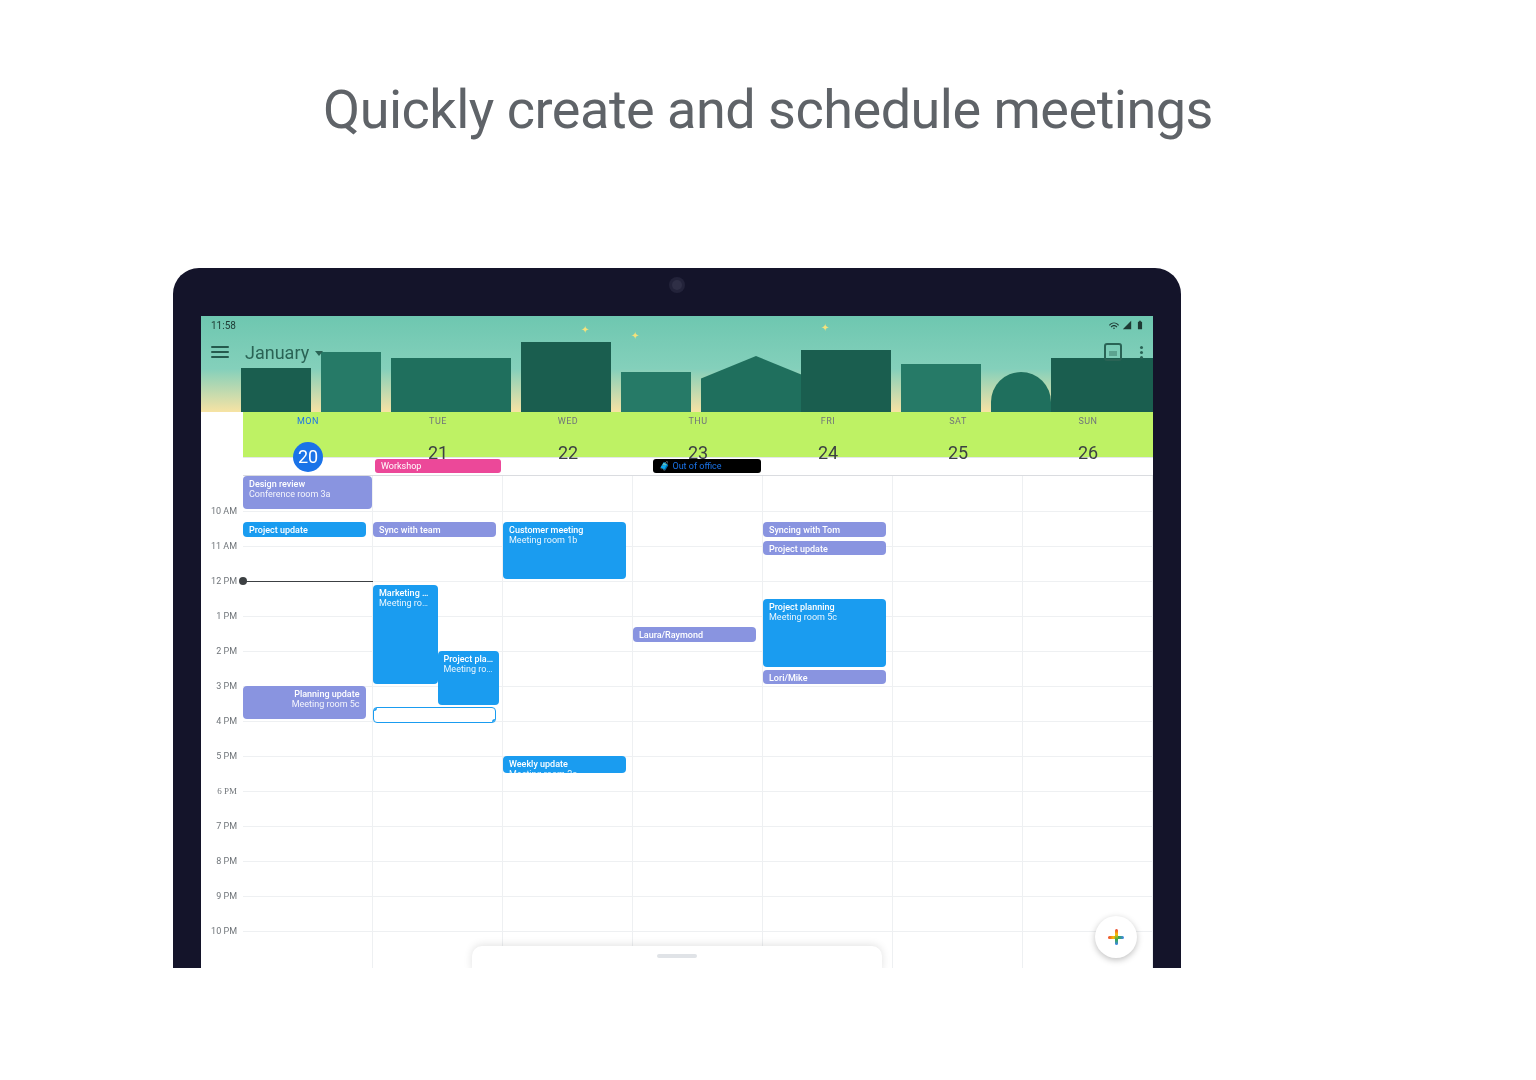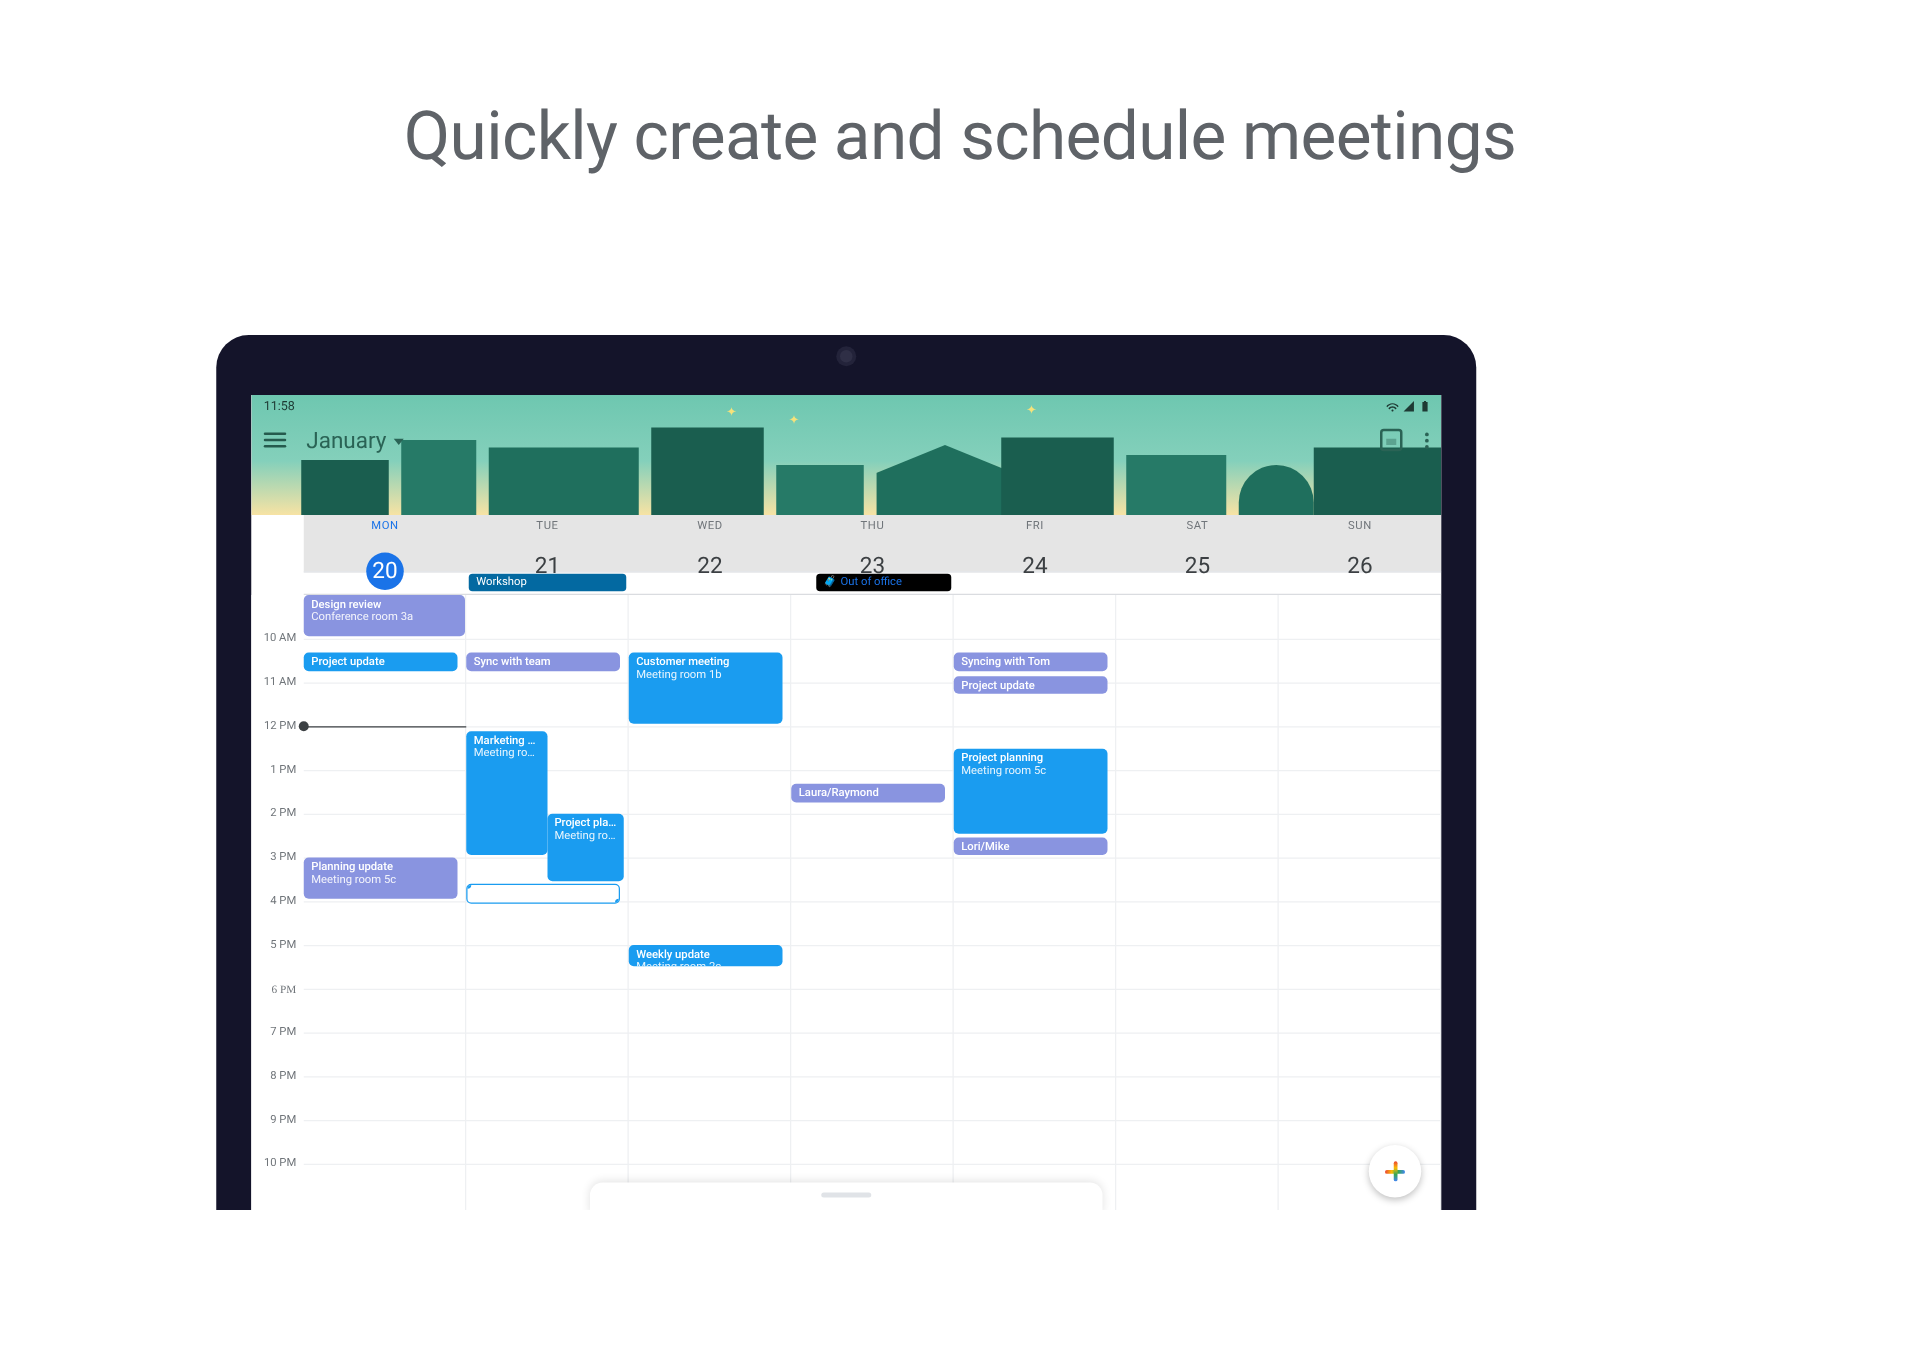--- a/index.html
+++ b/index.html
@@ -72,21 +72,21 @@
   .today-btn::after { content: ""; position: absolute; left: 3px; right: 3px; bottom: 3px; top: 6px; background: #2a6355; opacity: .4; }
   .kebab { display: flex; flex-direction: column; gap: 2px; cursor: pointer; }
   .kebab span { width: 3px; height: 3px; border-radius: 50%; background: #2a6355; }
 
   
   .dayhead {
     position: absolute; left: 42px; right: 0; top: 96px; height: 46px;
     display: grid; grid-template-columns: repeat(7, 1fr);
     text-align: center;
     border-bottom: 1px solid #e3e6ea;
-    background: #e5e5e5;
+    background: #bef264;
     z-index: 12;
   }
   .daycell { padding-top: 4px; cursor: pointer; }
   .day-abbr { font-size: 9px; letter-spacing: 0.5px; color: #70757a; }
   .day-num { font-size: 18px; color: #3c4043; margin-top: 16px; }
   .daycell.today .day-abbr { color: #1a73e8; }
   .daycell.today .day-num {
     background: #1a73e8; color: #fff; width: 30px; height: 30px; line-height: 30px;
     border-radius: 50%; display: inline-block;
   }
@@ -266,21 +266,21 @@
         </div>
         <div class="daycell">
           <div class="day-abbr">SUN</div>
           <div class="day-num">26</div>
         </div>
       </div>
 
     <div class="allday" id="allday">
         <div></div>
         <div>
-          <div class="allday-ev ev-viodk" style="background: #0369a1;"><span>Workshop</span></div>
+          <div class="allday-ev ev-viodk" style="background: #ec4899;"><span>Workshop</span></div>
         </div>
         <div></div>
         <div>
           <div class="allday-ev ooo"><span>🧳 </span><span>Out of office</span></div>
         </div>
         <div></div>
         <div></div>
         <div></div>
       </div>
 
@@ -317,21 +317,21 @@
         </div>
       <div class="cols" id="cols">
           <div class="col">
             <div class="event ev-violet" style="top: 0px; height: 33px; left: 0%; width: 100%;">
               <span class="t">Design review</span>
               <span class="s">Conference room 3a</span>
             </div>
             <div class="event ev-blue" style="top: 45.5px; height: 15.5px; left: 0%; width: 95%;">
               <span class="t">Project update</span>
             </div>
-            <div class="event ev-violet" style="top: 210px; height: 33px; left: 0%; width: 95%;">
+            <div class="event ev-violet" style="top: 210px; height: 33px; left: 0%; width: 95%; text-align: right;">
               <span class="t">Planning update</span>
               <span class="s">Meeting room 5c</span>
             </div>
           </div>
           <div class="col">
             <div class="event ev-violet" style="top: 45.5px; height: 15.5px; left: 0%; width: 95%;">
               <span class="t">Sync with team</span>
             </div>
             <div class="event ev-blue" style="top: 108.5px; height: 99.5px; left: 0%; width: 50%;">
               <span class="t">Marketing workshop</span>

